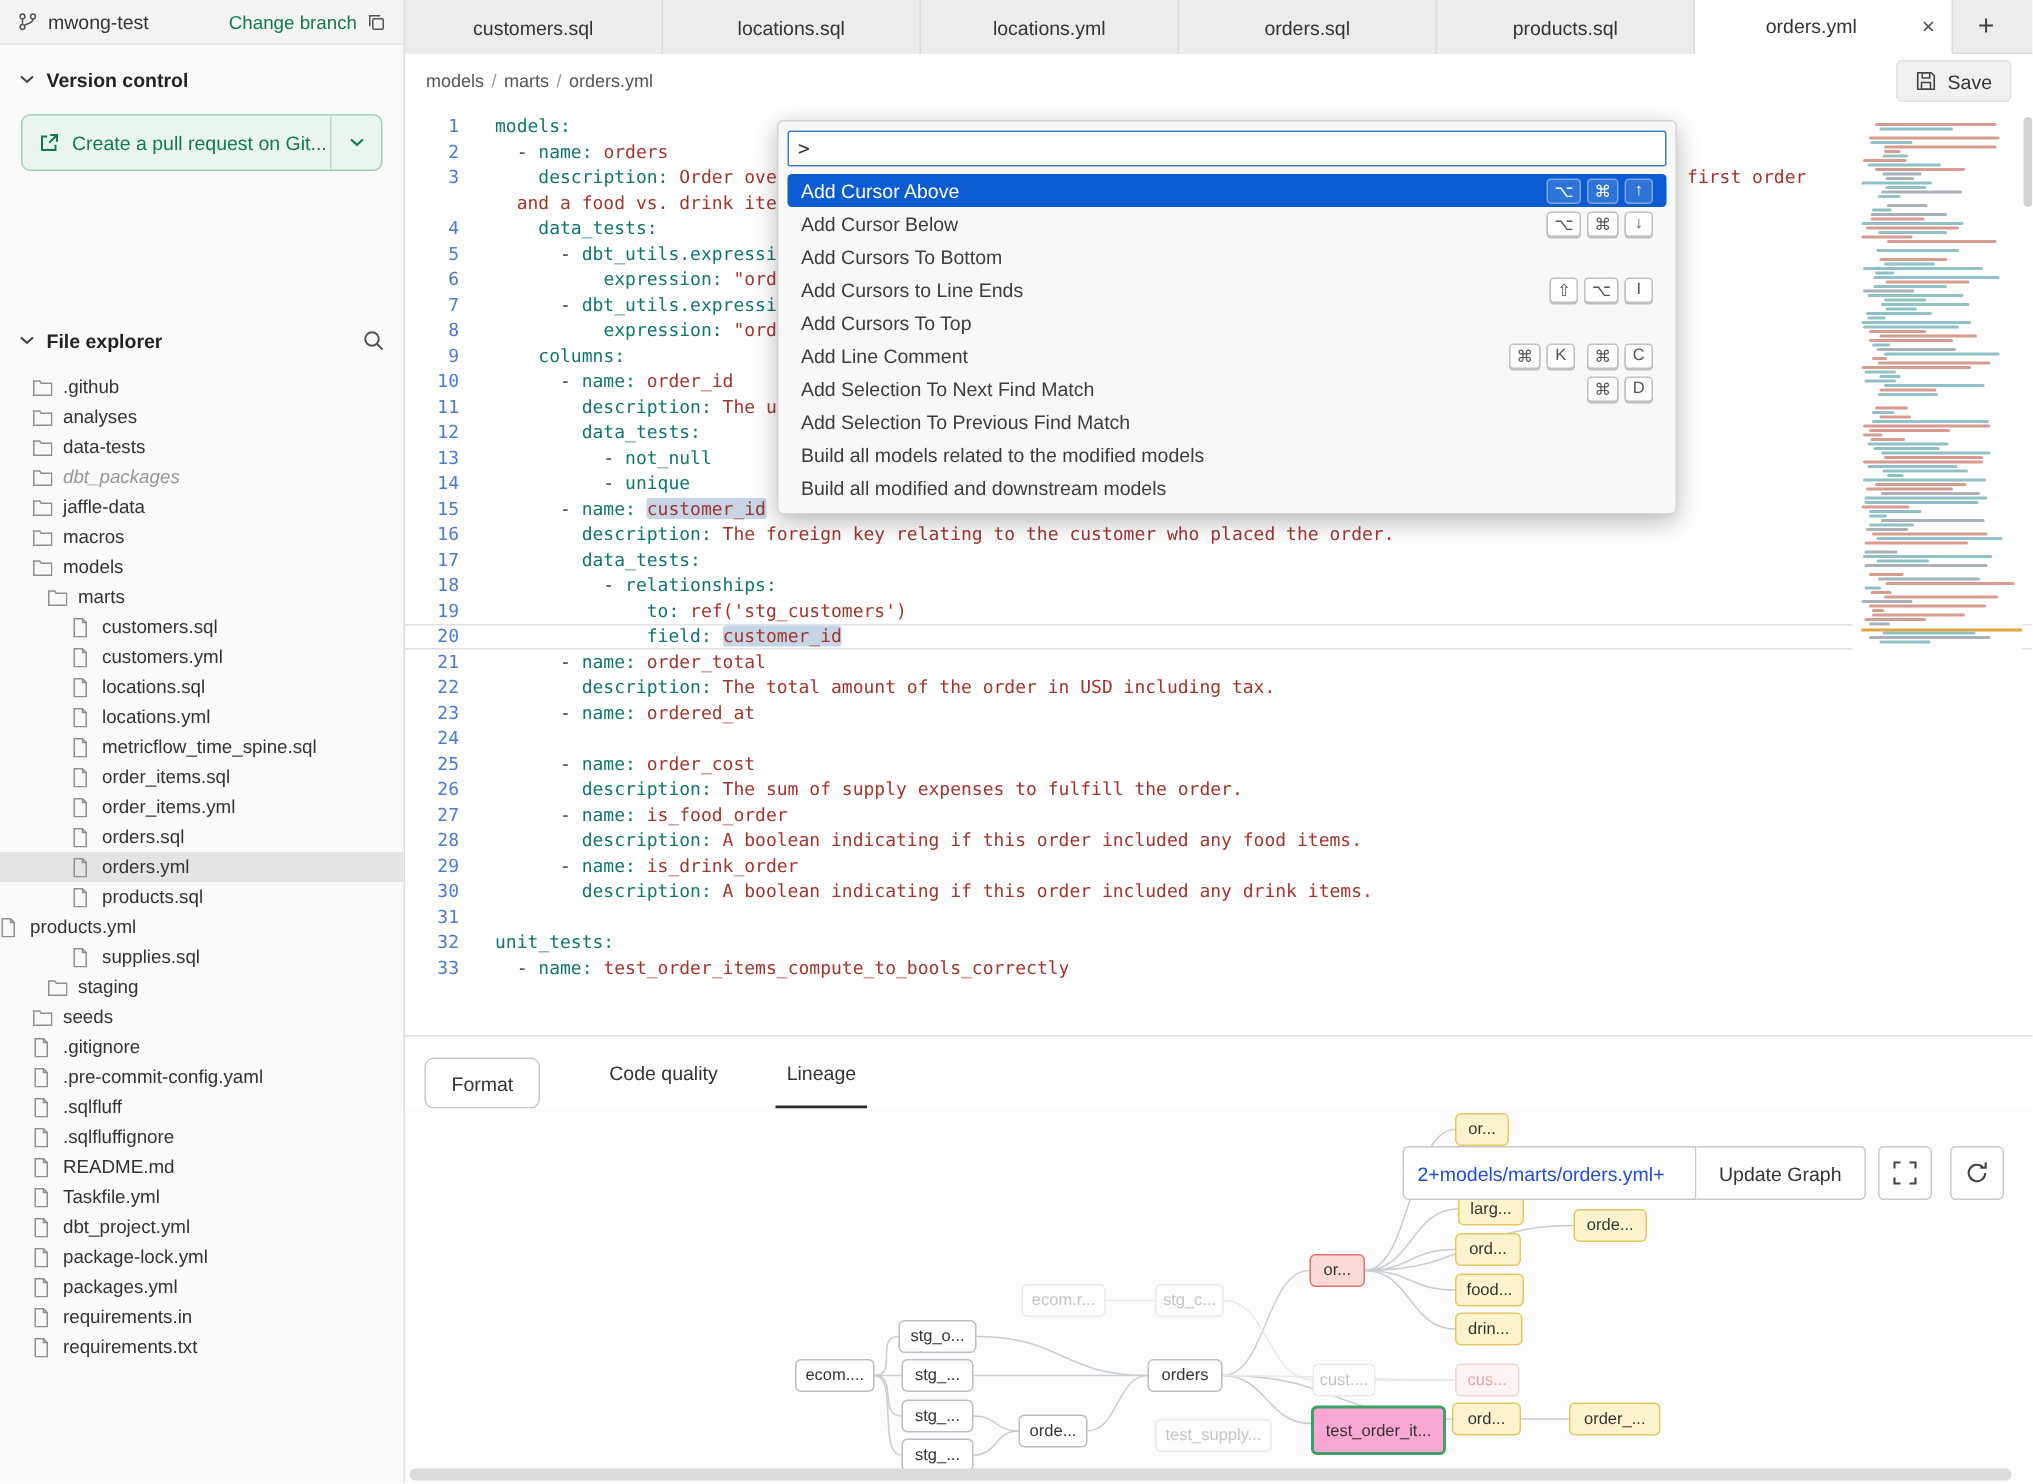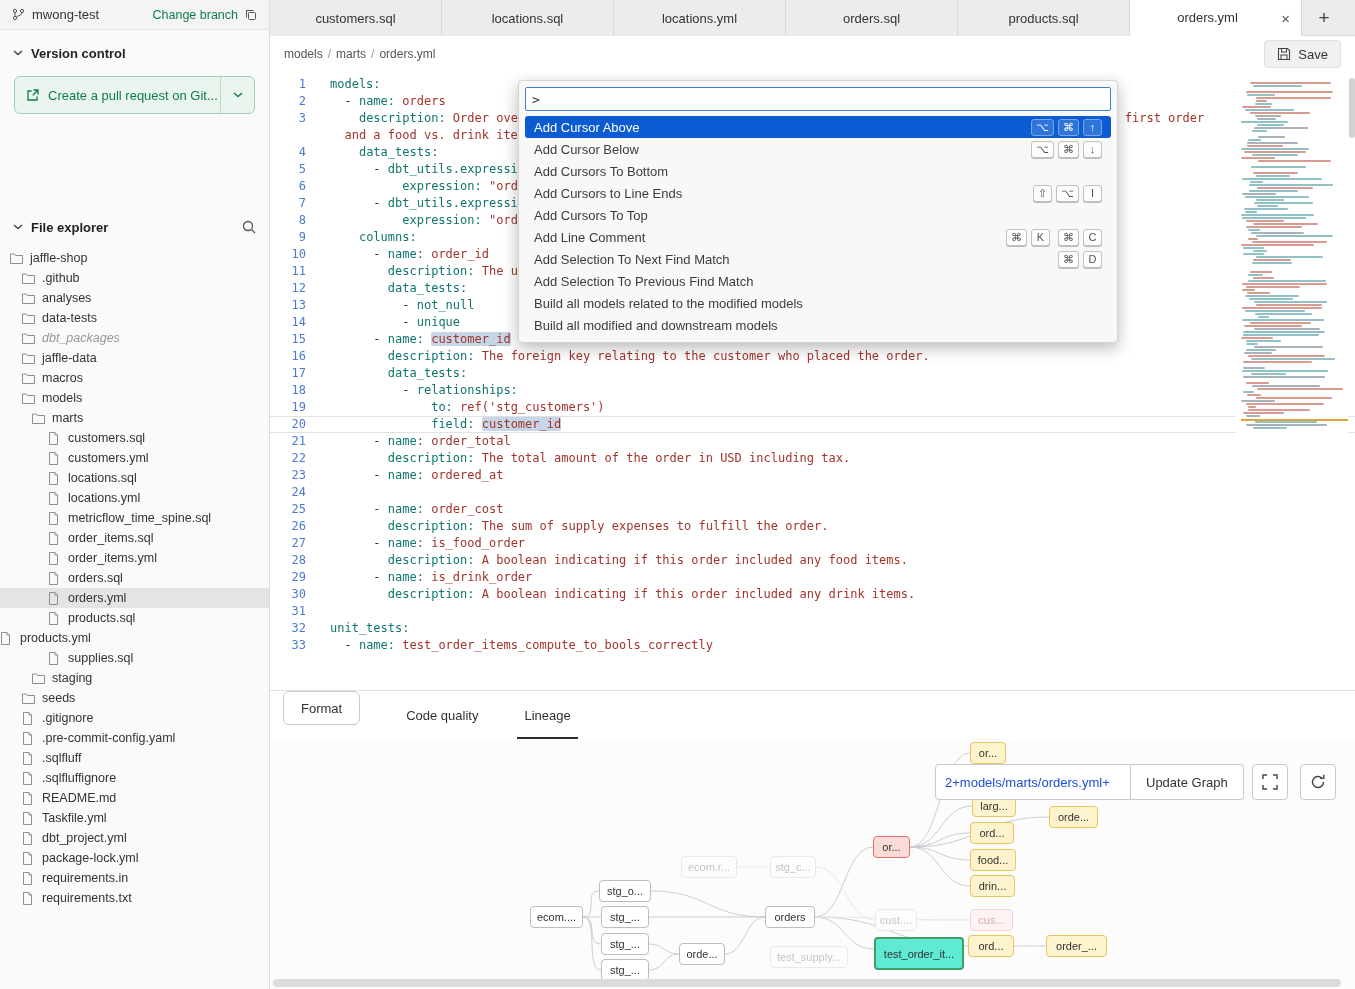--- a/index.html
+++ b/index.html
@@ -53,32 +53,32 @@
 .pal-input{width:100%;height:24px;border:1px solid #3b82d4;outline:none;background:#fff;font-family:"DejaVu Sans Mono",monospace;font-size:13px;color:#333;padding:0 6px;border-radius:2px}
 #pal-list{margin-top:5px}
 .pitem{height:22px;display:flex;align-items:center;padding:0 9px;font-size:13px;color:#3c3c3c;border-radius:3px;cursor:pointer}
 .pitem.selected{background:#0b5bd3;color:#fff}
 .pkeys{margin-left:auto;display:flex;gap:8px;align-items:center}
 .pgroup{display:flex;gap:4px}
 .pkey{min-width:19px;height:17px;padding:0 4px;display:flex;align-items:center;justify-content:center;font-size:11px;border-radius:3px;background:#fdfdfd;border:1px solid #c2c2c2;box-shadow:0 1px 0 #bdbdbd;color:#555}
 .pitem.selected .pkey{background:#2f74d8;border-color:#79a6e6;box-shadow:0 1px 0 #1d5cb4;color:#fff}
 
 .bottom{flex:0 0 299px;border-top:1px solid #e0e0e0;display:flex;flex-direction:column;background:#fff}
-.panel-tabs{height:48px;flex:0 0 48px;display:flex;align-items:flex-start;padding:0 13px;gap:46px}
+.panel-tabs{height:48px;flex:0 0 48px;display:flex;align-items:flex-end;padding:0 13px;gap:46px}
 .format-btn{height:34px;padding:0 17px;border:1px solid #c9c9c9;border-radius:6px;background:#fff;font-size:13px;color:#333;font-family:inherit;cursor:pointer}
 .ptab{font-size:13px;color:#333;height:48px;display:flex;align-items:center;position:relative;cursor:pointer}
 .ptab.active::after{content:"";position:absolute;left:-7px;right:-7px;bottom:0;height:2px;background:#2b2b2b}
 .graph{position:relative;flex:1;background:#fcfcfc;overflow:hidden}
 #edges{position:absolute;left:0;top:0}
 .node{position:absolute;height:22px;border:1px solid #b9bec4;border-radius:4px;background:#fff;display:flex;align-items:center;justify-content:center;font-size:11px;color:#333;padding:0 5px;white-space:nowrap;overflow:hidden;cursor:pointer;z-index:2}
 .node.yellow{background:#fdf4cd;border-color:#e6c75e}
 .node.pink{background:#fadbd8;border-color:#e0716a}
 .node.faded{background:#fdfdfd;border-color:#e9e9e9;color:#c5c5c5}
 .node.pink-faded{background:#fdf3f2;border-color:#f2d6d3;color:#dcaaa5}
-.node.green{background:#5eead4;border-color:#3f9f66;border-width:2px;height:33px}
+.node.green{background:#f9a8d4;border-color:#3f9f66;border-width:2px;height:33px}
 .graph-controls{position:absolute;left:665px;top:25px;display:flex;z-index:5}
 .graph-input{width:196px;height:36px;border:1px solid #c9c9c9;border-radius:4px 0 0 4px;background:#fff;padding:0 9px;font-size:13px;color:#1d4ed8;font-family:inherit;outline:none}
 .update-btn{height:36px;padding:0 15px;border:1px solid #c9c9c9;border-left:none;border-radius:0 4px 4px 0;background:#fff;font-size:13px;color:#333;font-family:inherit;cursor:pointer}
 .icon-btn{position:absolute;top:25px;width:36px;height:36px;border:1px solid #c9c9c9;border-radius:4px;background:#fff;display:flex;align-items:center;justify-content:center;cursor:pointer;z-index:5}
 .fullscreen-btn{left:982px}
 .refresh-btn{left:1030px}
 .hthumb{position:absolute;left:3px;right:14px;bottom:2px;height:8px;background:#dcdcdc;border-radius:4px;z-index:4}
 </style>
 </head>
 <body>
@@ -140,214 +140,206 @@
       <span>File explorer</span>
       <span class="icon search" id="search-ico">
           <svg width="14" height="14" viewBox="0 0 14 14">
             <circle cx="6" cy="6" r="4.5" fill="none" stroke="#555" stroke-width="1.3"></circle>
             <path d="M9.5 9.5L13 13" stroke="#555" stroke-width="1.3"></path>
           </svg>
         </span>
     </div>
 
     <div class="tree" id="file-tree">
-        <div class="trow" style="padding-left: 10px;">
+        <div class="trow" style="padding-left: 22px;">
           <span class="ico">
             <svg width="13" height="11" viewBox="0 0 13 11">
               <path d="M.5 10.5V1h4l1 1.5h7v8z" fill="none" stroke="#8f8f8f"></path>
             </svg>
           </span>
-          <span>jaffle-shop</span>
+          <span>.github</span>
         </div>
         <div class="trow" style="padding-left: 22px;">
           <span class="ico">
             <svg width="13" height="11" viewBox="0 0 13 11">
               <path d="M.5 10.5V1h4l1 1.5h7v8z" fill="none" stroke="#8f8f8f"></path>
             </svg>
           </span>
-          <span>.github</span>
+          <span>analyses</span>
         </div>
         <div class="trow" style="padding-left: 22px;">
           <span class="ico">
             <svg width="13" height="11" viewBox="0 0 13 11">
               <path d="M.5 10.5V1h4l1 1.5h7v8z" fill="none" stroke="#8f8f8f"></path>
             </svg>
           </span>
-          <span>analyses</span>
-        </div>
-        <div class="trow" style="padding-left: 22px;">
+          <span>data-tests</span>
+        </div>
+        <div class="trow muted" style="padding-left: 22px;">
           <span class="ico">
             <svg width="13" height="11" viewBox="0 0 13 11">
               <path d="M.5 10.5V1h4l1 1.5h7v8z" fill="none" stroke="#8f8f8f"></path>
             </svg>
           </span>
-          <span>data-tests</span>
-        </div>
-        <div class="trow muted" style="padding-left: 22px;">
+          <span>dbt_packages</span>
+        </div>
+        <div class="trow" style="padding-left: 22px;">
           <span class="ico">
             <svg width="13" height="11" viewBox="0 0 13 11">
               <path d="M.5 10.5V1h4l1 1.5h7v8z" fill="none" stroke="#8f8f8f"></path>
             </svg>
           </span>
-          <span>dbt_packages</span>
+          <span>jaffle-data</span>
         </div>
         <div class="trow" style="padding-left: 22px;">
           <span class="ico">
             <svg width="13" height="11" viewBox="0 0 13 11">
               <path d="M.5 10.5V1h4l1 1.5h7v8z" fill="none" stroke="#8f8f8f"></path>
             </svg>
           </span>
-          <span>jaffle-data</span>
+          <span>macros</span>
         </div>
         <div class="trow" style="padding-left: 22px;">
           <span class="ico">
             <svg width="13" height="11" viewBox="0 0 13 11">
               <path d="M.5 10.5V1h4l1 1.5h7v8z" fill="none" stroke="#8f8f8f"></path>
             </svg>
           </span>
-          <span>macros</span>
-        </div>
-        <div class="trow" style="padding-left: 22px;">
+          <span>models</span>
+        </div>
+        <div class="trow" style="padding-left: 32px;">
           <span class="ico">
             <svg width="13" height="11" viewBox="0 0 13 11">
               <path d="M.5 10.5V1h4l1 1.5h7v8z" fill="none" stroke="#8f8f8f"></path>
             </svg>
           </span>
-          <span>models</span>
+          <span>marts</span>
+        </div>
+        <div class="trow" style="padding-left: 48px;">
+          <span class="ico">
+            <svg width="11" height="13" viewBox="0 0 11 13">
+              <path d="M1.5 .5h5.5l2.5 2.5v9.5h-8z" fill="none" stroke="#8f8f8f"></path>
+              <path d="M7 .5V3h2.5" fill="none" stroke="#8f8f8f"></path>
+            </svg>
+          </span>
+          <span>customers.sql</span>
+        </div>
+        <div class="trow" style="padding-left: 48px;">
+          <span class="ico">
+            <svg width="11" height="13" viewBox="0 0 11 13">
+              <path d="M1.5 .5h5.5l2.5 2.5v9.5h-8z" fill="none" stroke="#8f8f8f"></path>
+              <path d="M7 .5V3h2.5" fill="none" stroke="#8f8f8f"></path>
+            </svg>
+          </span>
+          <span>customers.yml</span>
+        </div>
+        <div class="trow" style="padding-left: 48px;">
+          <span class="ico">
+            <svg width="11" height="13" viewBox="0 0 11 13">
+              <path d="M1.5 .5h5.5l2.5 2.5v9.5h-8z" fill="none" stroke="#8f8f8f"></path>
+              <path d="M7 .5V3h2.5" fill="none" stroke="#8f8f8f"></path>
+            </svg>
+          </span>
+          <span>locations.sql</span>
+        </div>
+        <div class="trow" style="padding-left: 48px;">
+          <span class="ico">
+            <svg width="11" height="13" viewBox="0 0 11 13">
+              <path d="M1.5 .5h5.5l2.5 2.5v9.5h-8z" fill="none" stroke="#8f8f8f"></path>
+              <path d="M7 .5V3h2.5" fill="none" stroke="#8f8f8f"></path>
+            </svg>
+          </span>
+          <span>locations.yml</span>
+        </div>
+        <div class="trow" style="padding-left: 48px;">
+          <span class="ico">
+            <svg width="11" height="13" viewBox="0 0 11 13">
+              <path d="M1.5 .5h5.5l2.5 2.5v9.5h-8z" fill="none" stroke="#8f8f8f"></path>
+              <path d="M7 .5V3h2.5" fill="none" stroke="#8f8f8f"></path>
+            </svg>
+          </span>
+          <span>metricflow_time_spine.sql</span>
+        </div>
+        <div class="trow" style="padding-left: 48px;">
+          <span class="ico">
+            <svg width="11" height="13" viewBox="0 0 11 13">
+              <path d="M1.5 .5h5.5l2.5 2.5v9.5h-8z" fill="none" stroke="#8f8f8f"></path>
+              <path d="M7 .5V3h2.5" fill="none" stroke="#8f8f8f"></path>
+            </svg>
+          </span>
+          <span>order_items.sql</span>
+        </div>
+        <div class="trow" style="padding-left: 48px;">
+          <span class="ico">
+            <svg width="11" height="13" viewBox="0 0 11 13">
+              <path d="M1.5 .5h5.5l2.5 2.5v9.5h-8z" fill="none" stroke="#8f8f8f"></path>
+              <path d="M7 .5V3h2.5" fill="none" stroke="#8f8f8f"></path>
+            </svg>
+          </span>
+          <span>order_items.yml</span>
+        </div>
+        <div class="trow" style="padding-left: 48px;">
+          <span class="ico">
+            <svg width="11" height="13" viewBox="0 0 11 13">
+              <path d="M1.5 .5h5.5l2.5 2.5v9.5h-8z" fill="none" stroke="#8f8f8f"></path>
+              <path d="M7 .5V3h2.5" fill="none" stroke="#8f8f8f"></path>
+            </svg>
+          </span>
+          <span>orders.sql</span>
+        </div>
+        <div class="trow selected" style="padding-left: 48px;">
+          <span class="ico">
+            <svg width="11" height="13" viewBox="0 0 11 13">
+              <path d="M1.5 .5h5.5l2.5 2.5v9.5h-8z" fill="none" stroke="#8f8f8f"></path>
+              <path d="M7 .5V3h2.5" fill="none" stroke="#8f8f8f"></path>
+            </svg>
+          </span>
+          <span>orders.yml</span>
+        </div>
+        <div class="trow" style="padding-left: 48px;">
+          <span class="ico">
+            <svg width="11" height="13" viewBox="0 0 11 13">
+              <path d="M1.5 .5h5.5l2.5 2.5v9.5h-8z" fill="none" stroke="#8f8f8f"></path>
+              <path d="M7 .5V3h2.5" fill="none" stroke="#8f8f8f"></path>
+            </svg>
+          </span>
+          <span>products.sql</span>
+        </div>
+        <div class="trow" style="">
+          <span class="ico">
+            <svg width="11" height="13" viewBox="0 0 11 13">
+              <path d="M1.5 .5h5.5l2.5 2.5v9.5h-8z" fill="none" stroke="#8f8f8f"></path>
+              <path d="M7 .5V3h2.5" fill="none" stroke="#8f8f8f"></path>
+            </svg>
+          </span>
+          <span>products.yml</span>
+        </div>
+        <div class="trow" style="padding-left: 48px;">
+          <span class="ico">
+            <svg width="11" height="13" viewBox="0 0 11 13">
+              <path d="M1.5 .5h5.5l2.5 2.5v9.5h-8z" fill="none" stroke="#8f8f8f"></path>
+              <path d="M7 .5V3h2.5" fill="none" stroke="#8f8f8f"></path>
+            </svg>
+          </span>
+          <span>supplies.sql</span>
         </div>
         <div class="trow" style="padding-left: 32px;">
           <span class="ico">
             <svg width="13" height="11" viewBox="0 0 13 11">
               <path d="M.5 10.5V1h4l1 1.5h7v8z" fill="none" stroke="#8f8f8f"></path>
             </svg>
           </span>
-          <span>marts</span>
-        </div>
-        <div class="trow" style="padding-left: 48px;">
-          <span class="ico">
-            <svg width="11" height="13" viewBox="0 0 11 13">
-              <path d="M1.5 .5h5.5l2.5 2.5v9.5h-8z" fill="none" stroke="#8f8f8f"></path>
-              <path d="M7 .5V3h2.5" fill="none" stroke="#8f8f8f"></path>
-            </svg>
-          </span>
-          <span>customers.sql</span>
-        </div>
-        <div class="trow" style="padding-left: 48px;">
-          <span class="ico">
-            <svg width="11" height="13" viewBox="0 0 11 13">
-              <path d="M1.5 .5h5.5l2.5 2.5v9.5h-8z" fill="none" stroke="#8f8f8f"></path>
-              <path d="M7 .5V3h2.5" fill="none" stroke="#8f8f8f"></path>
-            </svg>
-          </span>
-          <span>customers.yml</span>
-        </div>
-        <div class="trow" style="padding-left: 48px;">
-          <span class="ico">
-            <svg width="11" height="13" viewBox="0 0 11 13">
-              <path d="M1.5 .5h5.5l2.5 2.5v9.5h-8z" fill="none" stroke="#8f8f8f"></path>
-              <path d="M7 .5V3h2.5" fill="none" stroke="#8f8f8f"></path>
-            </svg>
-          </span>
-          <span>locations.sql</span>
-        </div>
-        <div class="trow" style="padding-left: 48px;">
-          <span class="ico">
-            <svg width="11" height="13" viewBox="0 0 11 13">
-              <path d="M1.5 .5h5.5l2.5 2.5v9.5h-8z" fill="none" stroke="#8f8f8f"></path>
-              <path d="M7 .5V3h2.5" fill="none" stroke="#8f8f8f"></path>
-            </svg>
-          </span>
-          <span>locations.yml</span>
-        </div>
-        <div class="trow" style="padding-left: 48px;">
-          <span class="ico">
-            <svg width="11" height="13" viewBox="0 0 11 13">
-              <path d="M1.5 .5h5.5l2.5 2.5v9.5h-8z" fill="none" stroke="#8f8f8f"></path>
-              <path d="M7 .5V3h2.5" fill="none" stroke="#8f8f8f"></path>
-            </svg>
-          </span>
-          <span>metricflow_time_spine.sql</span>
-        </div>
-        <div class="trow" style="padding-left: 48px;">
-          <span class="ico">
-            <svg width="11" height="13" viewBox="0 0 11 13">
-              <path d="M1.5 .5h5.5l2.5 2.5v9.5h-8z" fill="none" stroke="#8f8f8f"></path>
-              <path d="M7 .5V3h2.5" fill="none" stroke="#8f8f8f"></path>
-            </svg>
-          </span>
-          <span>order_items.sql</span>
-        </div>
-        <div class="trow" style="padding-left: 48px;">
-          <span class="ico">
-            <svg width="11" height="13" viewBox="0 0 11 13">
-              <path d="M1.5 .5h5.5l2.5 2.5v9.5h-8z" fill="none" stroke="#8f8f8f"></path>
-              <path d="M7 .5V3h2.5" fill="none" stroke="#8f8f8f"></path>
-            </svg>
-          </span>
-          <span>order_items.yml</span>
-        </div>
-        <div class="trow" style="padding-left: 48px;">
-          <span class="ico">
-            <svg width="11" height="13" viewBox="0 0 11 13">
-              <path d="M1.5 .5h5.5l2.5 2.5v9.5h-8z" fill="none" stroke="#8f8f8f"></path>
-              <path d="M7 .5V3h2.5" fill="none" stroke="#8f8f8f"></path>
-            </svg>
-          </span>
-          <span>orders.sql</span>
-        </div>
-        <div class="trow selected" style="padding-left: 48px;">
-          <span class="ico">
-            <svg width="11" height="13" viewBox="0 0 11 13">
-              <path d="M1.5 .5h5.5l2.5 2.5v9.5h-8z" fill="none" stroke="#8f8f8f"></path>
-              <path d="M7 .5V3h2.5" fill="none" stroke="#8f8f8f"></path>
-            </svg>
-          </span>
-          <span>orders.yml</span>
-        </div>
-        <div class="trow" style="padding-left: 48px;">
-          <span class="ico">
-            <svg width="11" height="13" viewBox="0 0 11 13">
-              <path d="M1.5 .5h5.5l2.5 2.5v9.5h-8z" fill="none" stroke="#8f8f8f"></path>
-              <path d="M7 .5V3h2.5" fill="none" stroke="#8f8f8f"></path>
-            </svg>
-          </span>
-          <span>products.sql</span>
-        </div>
-        <div class="trow" style="">
-          <span class="ico">
-            <svg width="11" height="13" viewBox="0 0 11 13">
-              <path d="M1.5 .5h5.5l2.5 2.5v9.5h-8z" fill="none" stroke="#8f8f8f"></path>
-              <path d="M7 .5V3h2.5" fill="none" stroke="#8f8f8f"></path>
-            </svg>
-          </span>
-          <span>products.yml</span>
-        </div>
-        <div class="trow" style="padding-left: 48px;">
-          <span class="ico">
-            <svg width="11" height="13" viewBox="0 0 11 13">
-              <path d="M1.5 .5h5.5l2.5 2.5v9.5h-8z" fill="none" stroke="#8f8f8f"></path>
-              <path d="M7 .5V3h2.5" fill="none" stroke="#8f8f8f"></path>
-            </svg>
-          </span>
-          <span>supplies.sql</span>
-        </div>
-        <div class="trow" style="padding-left: 32px;">
+          <span>staging</span>
+        </div>
+        <div class="trow" style="padding-left: 22px;">
           <span class="ico">
             <svg width="13" height="11" viewBox="0 0 13 11">
               <path d="M.5 10.5V1h4l1 1.5h7v8z" fill="none" stroke="#8f8f8f"></path>
             </svg>
           </span>
-          <span>staging</span>
-        </div>
-        <div class="trow" style="padding-left: 22px;">
-          <span class="ico">
-            <svg width="13" height="11" viewBox="0 0 13 11">
-              <path d="M.5 10.5V1h4l1 1.5h7v8z" fill="none" stroke="#8f8f8f"></path>
-            </svg>
-          </span>
           <span>seeds</span>
         </div>
         <div class="trow" style="padding-left: 22px;">
           <span class="ico">
             <svg width="11" height="13" viewBox="0 0 11 13">
               <path d="M1.5 .5h5.5l2.5 2.5v9.5h-8z" fill="none" stroke="#8f8f8f"></path>
               <path d="M7 .5V3h2.5" fill="none" stroke="#8f8f8f"></path>
             </svg>
           </span>
           <span>.gitignore</span>
@@ -407,20 +399,29 @@
           <span>dbt_project.yml</span>
         </div>
         <div class="trow" style="padding-left: 22px;">
           <span class="ico">
             <svg width="11" height="13" viewBox="0 0 11 13">
               <path d="M1.5 .5h5.5l2.5 2.5v9.5h-8z" fill="none" stroke="#8f8f8f"></path>
               <path d="M7 .5V3h2.5" fill="none" stroke="#8f8f8f"></path>
             </svg>
           </span>
           <span>package-lock.yml</span>
+        </div>
+        <div class="trow" style="padding-left: 22px;">
+          <span class="ico">
+            <svg width="11" height="13" viewBox="0 0 11 13">
+              <path d="M1.5 .5h5.5l2.5 2.5v9.5h-8z" fill="none" stroke="#8f8f8f"></path>
+              <path d="M7 .5V3h2.5" fill="none" stroke="#8f8f8f"></path>
+            </svg>
+          </span>
+          <span>packages.yml</span>
         </div>
         <div class="trow" style="padding-left: 22px;">
           <span class="ico">
             <svg width="11" height="13" viewBox="0 0 11 13">
               <path d="M1.5 .5h5.5l2.5 2.5v9.5h-8z" fill="none" stroke="#8f8f8f"></path>
               <path d="M7 .5V3h2.5" fill="none" stroke="#8f8f8f"></path>
             </svg>
           </span>
           <span>requirements.in</span>
         </div>

